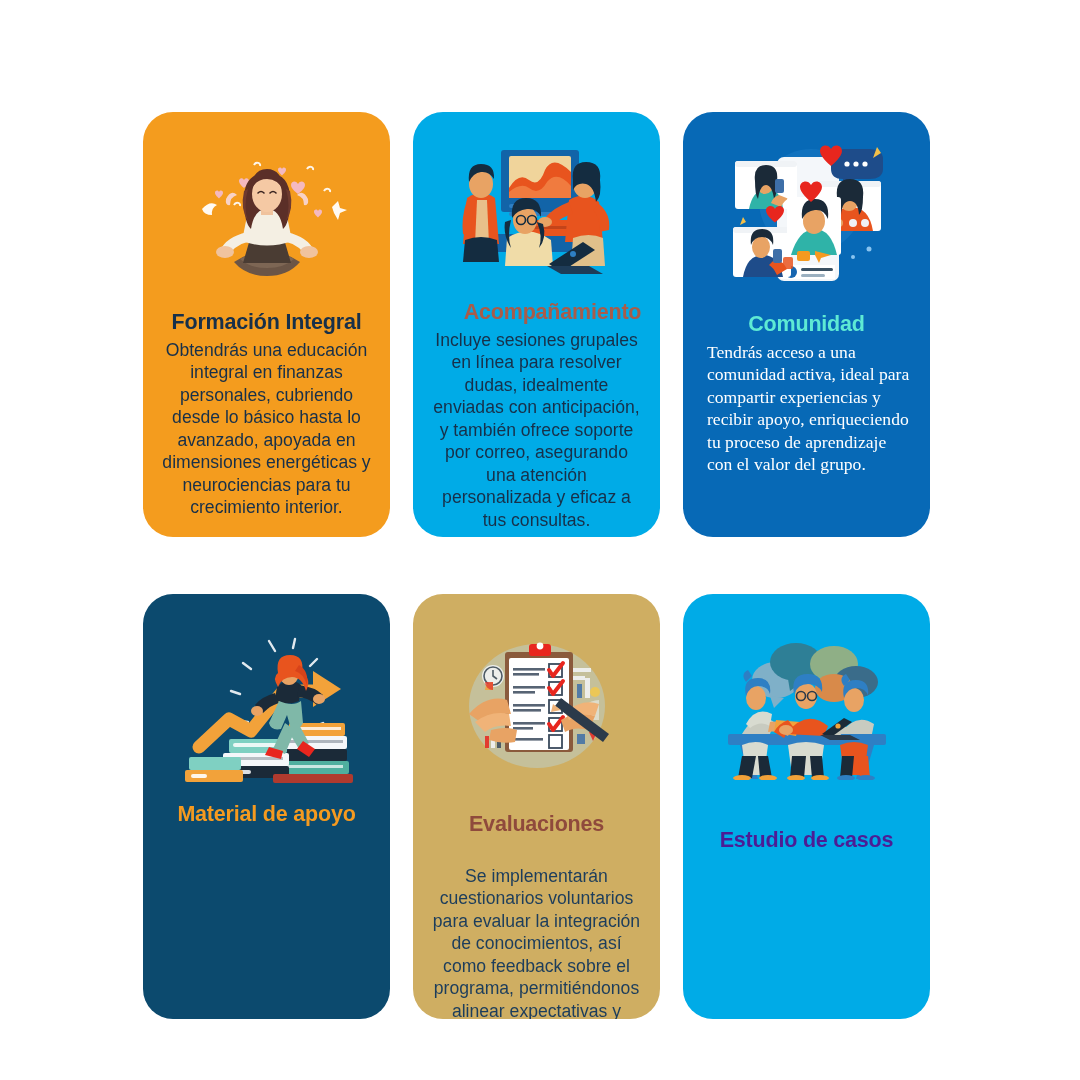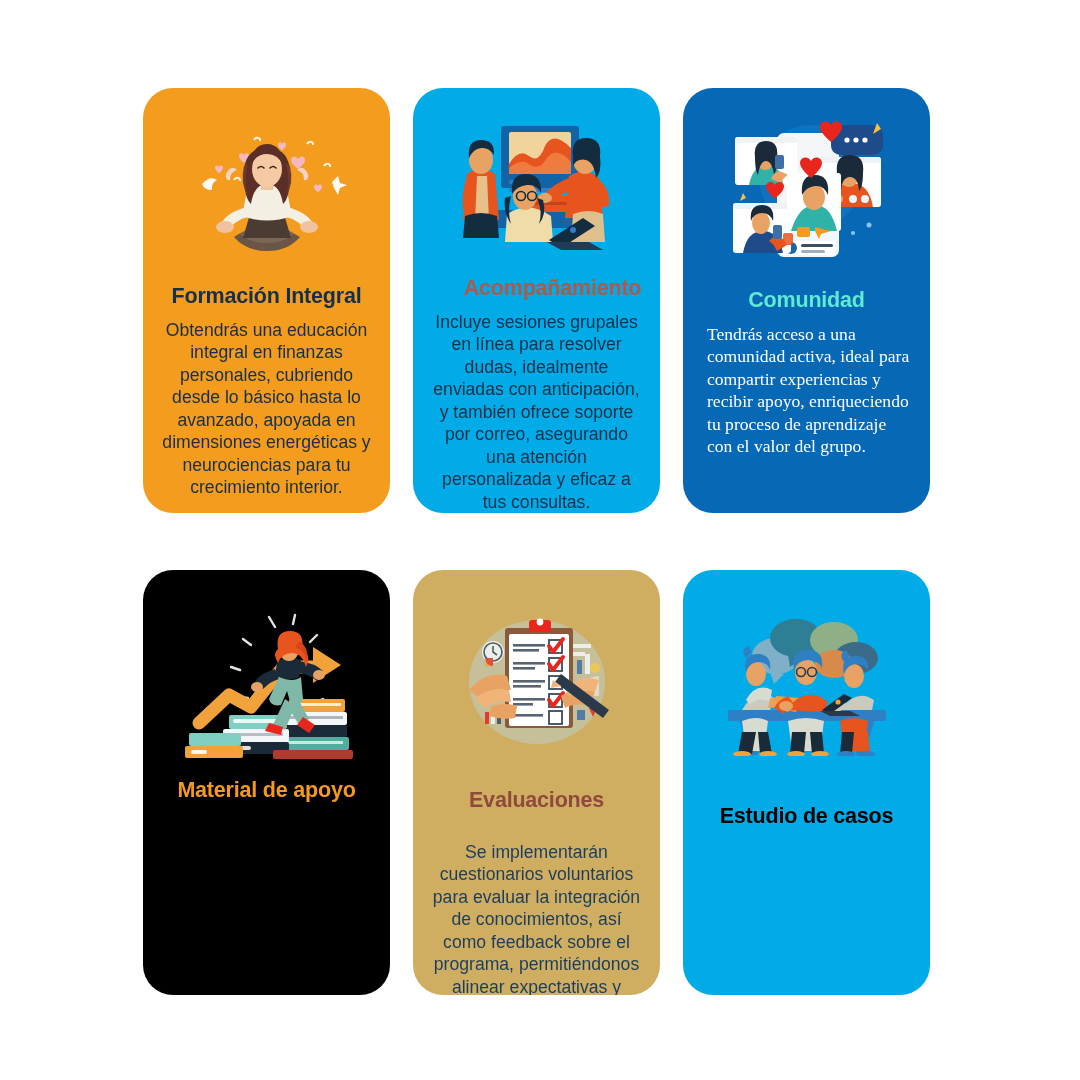--- a/index.html
+++ b/index.html
@@ -6,21 +6,21 @@
   body{
     width:1080px;height:1080px;
     background:#ffffff;
     font-family:"Liberation Sans", sans-serif;
     overflow:hidden;
   }
   .board{
     position:relative;
     width:1080px;height:1080px;
     box-sizing:border-box;
-    padding:88px 130px 92px 143px;
+    padding:112px 130px 92px 143px;
   }
   .grid{
     display:grid;
     grid-template-columns:247px 247px 247px;
     grid-template-rows:425px 425px;
     column-gap:23px;
     row-gap:57px;
   }
   .card{
     border-radius:30px;
@@ -46,21 +46,21 @@
     line-height:1.15;
     letter-spacing:-0.2px;
     text-align:center;
     margin-top:18px;
     white-space:nowrap;
   }
   .card-body{
     font-size:17.6px;
     line-height:1.28;
     text-align:center;
-    margin-top:10px;
+    margin-top:4px;
     padding:0 4px;
   }
   
   .card.c3 .card-body{text-align:left;padding:0 6px 0 10px;font-family:Liberation Serif, serif;}
   .card.c4 .card-body{margin-top:24px;}
   .card.c5 .card-body{margin-top:28px;}
   .card.c6 .card-body{margin-top:26px;}
   .card.c4 .art, .card.c5 .art, .card.c6 .art{height:150px;margin-top:18px;}
   .card.c3 .art{margin-top:0px;height:160px;}
 </style>
@@ -234,21 +234,21 @@
           <path d="M158 8 l4 6 l-8 5 z" fill="#F5C049"></path>
           <path d="M24 78 l3 5 l-6 3 z" fill="#F5C049"></path>
           <circle cx="150" cy="110" r="2.5" fill="#89C4F0"></circle>
           <circle cx="134" cy="118" r="2" fill="#89C4F0"></circle>
         </svg>
       </div>
       <div class="card-title" style="color: #5eead4;">Comunidad</div>
       <div class="card-body" style="color: rgb(255, 255, 255);">Tendrás acceso a una comunidad activa, ideal para compartir experiencias y recibir apoyo, enriqueciendo tu proceso de aprendizaje con el valor del grupo.</div>
     </div>
 
-    <div class="card c4" style="background: #000000;">
+    <div class="card c4" style="background: #0c4a6e;">
       <div class="art">
         <svg width="180" height="148" viewBox="0 0 180 148">
 
           <g stroke="#F4F7FA" stroke-width="2.4" stroke-linecap="round" opacity=".92">
             <path d="M92 6 l6 10"></path>
             <path d="M118 4 l-2 9"></path>
             <path d="M66 28 l8 6"></path>
             <path d="M140 24 l-7 7"></path>
             <path d="M54 56 l9 3"></path>
             <path d="M150 58 l-8 4"></path>
@@ -420,17 +420,17 @@
           <path d="M124 118 l-2 22 h12 l2-22z" fill="#1B2A38"></path>
           <path d="M140 118 l2 22 h10 l-2-22z" fill="#E8541E"></path>
           <ellipse cx="128" cy="140" rx="9" ry="3" fill="#2E7FC4"></ellipse>
           <ellipse cx="148" cy="140" rx="9" ry="3" fill="#2E7FC4"></ellipse>
 
           <path d="M104 96 l22-16 l8 4 l-22 16z" fill="#1B2A38"></path>
           <path d="M102 97 l10 5 h30 l-10-5z" fill="#2B3A4A"></path>
           <circle cx="120" cy="88" r="2.6" fill="#F2A23A"></circle>
         </svg>
       </div>
-      <div class="card-title" style="color: #000000; margin-top: 44px;">Estudio de casos</div>
+      <div class="card-title" style="color: #4c1d95; margin-top: 44px;">Estudio de casos</div>
     </div>
 
   </div>
 </div>
 
 </body></html>

